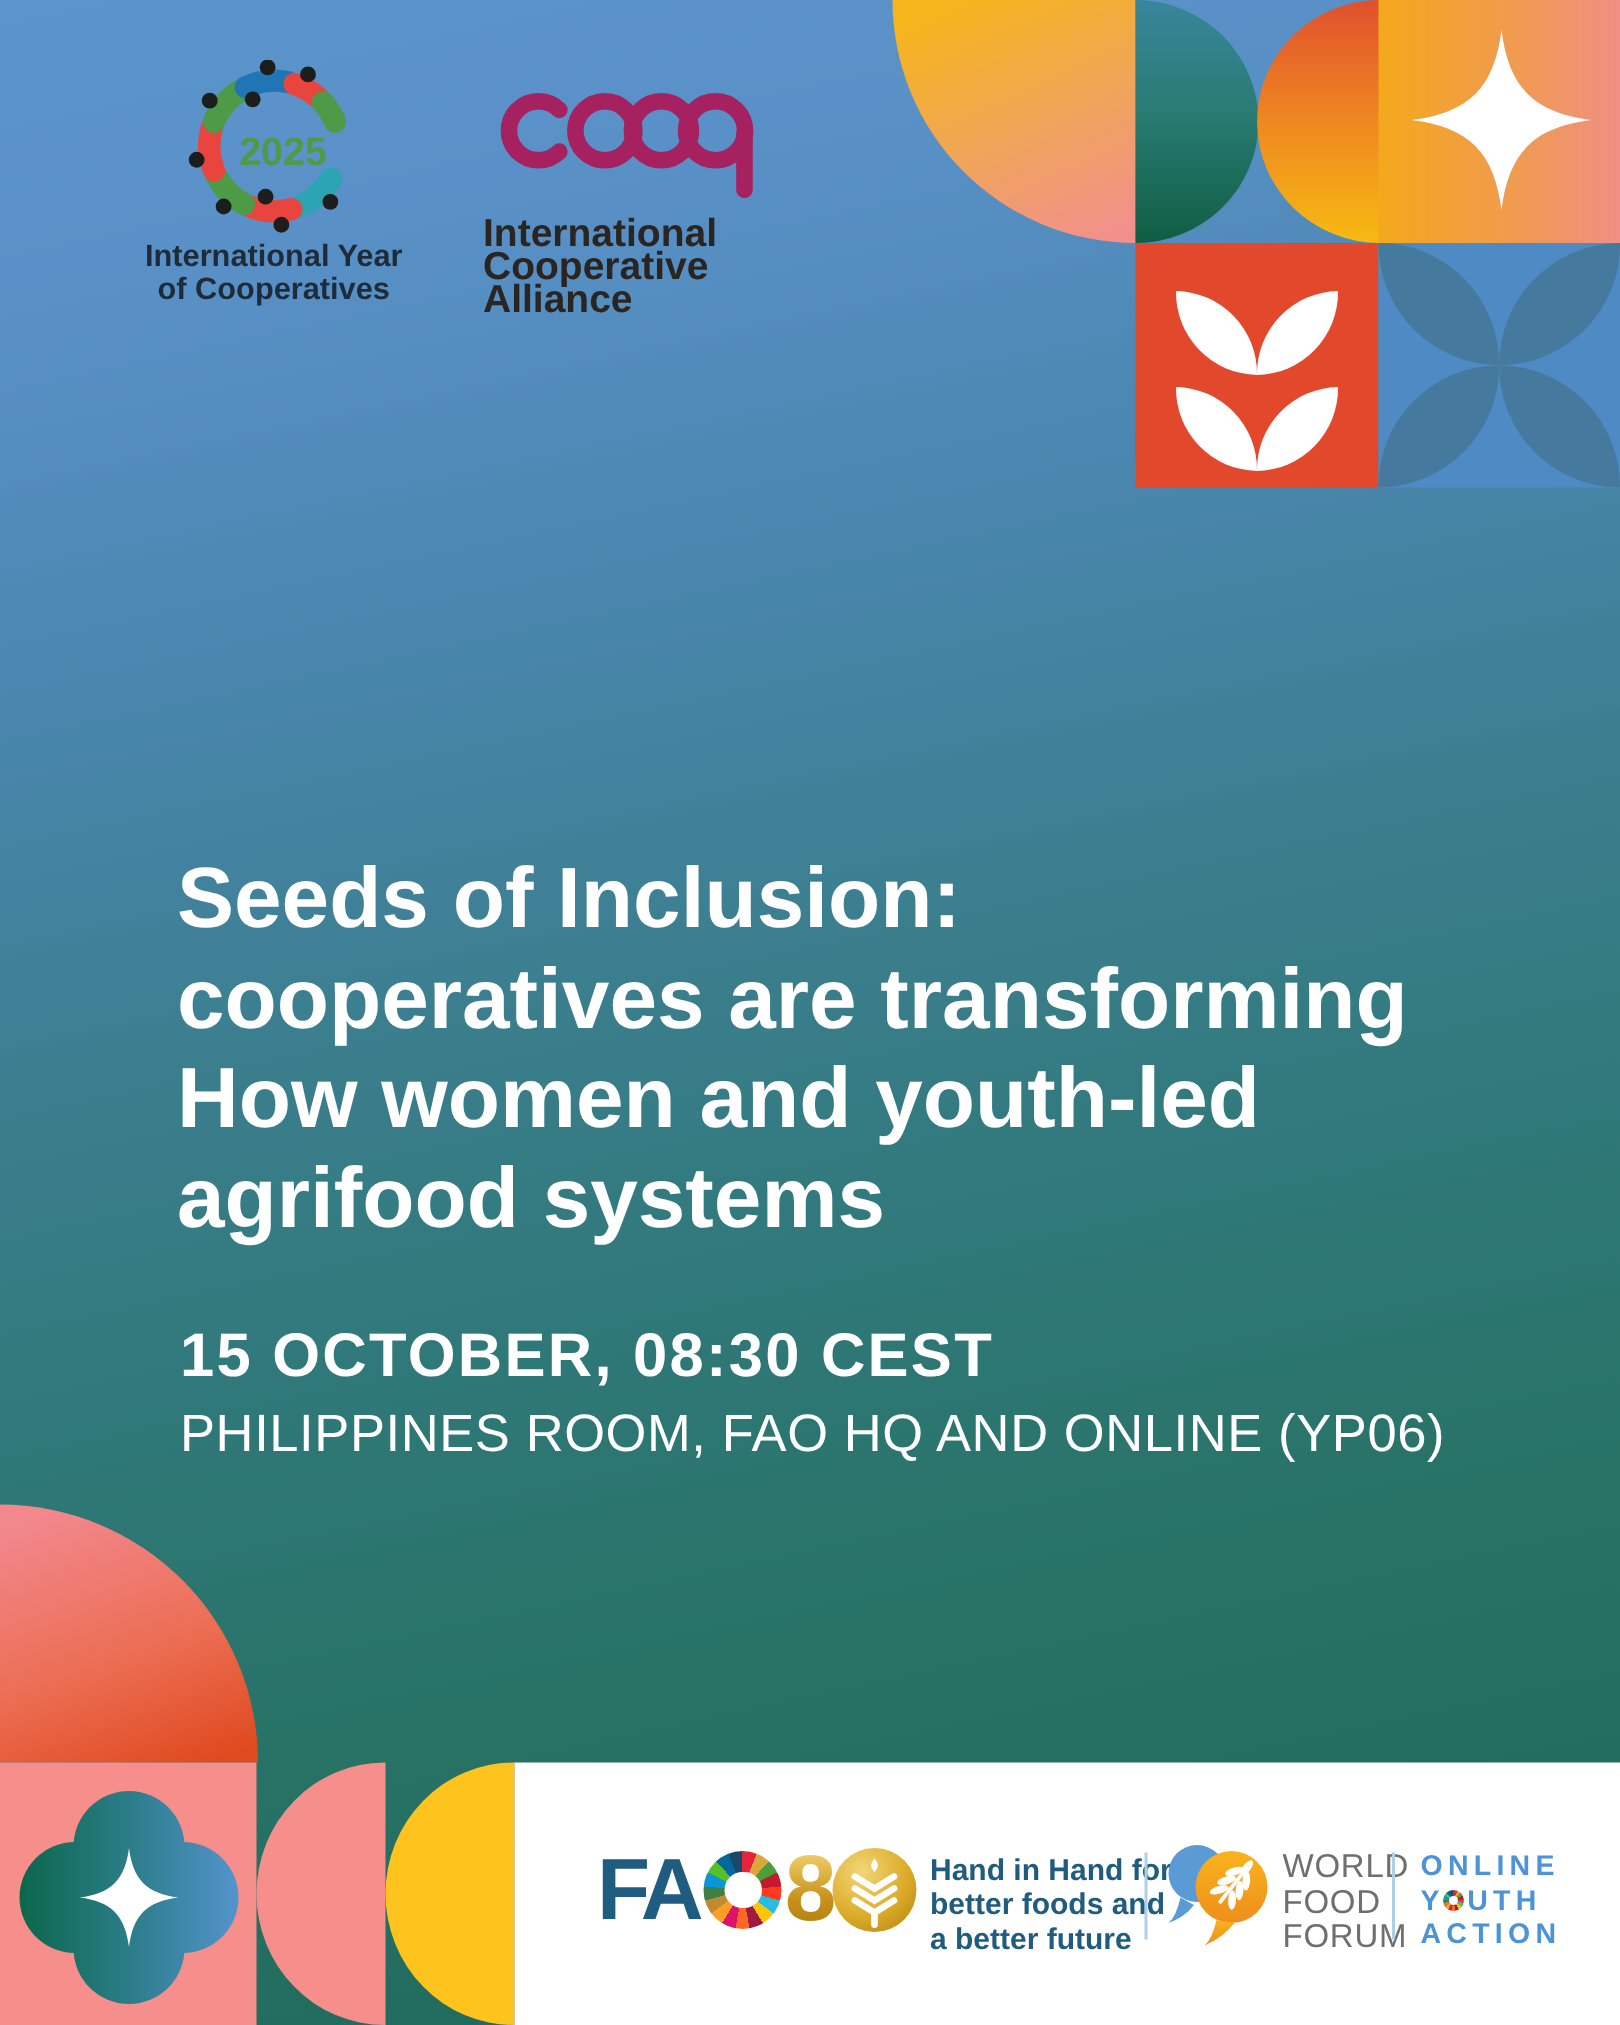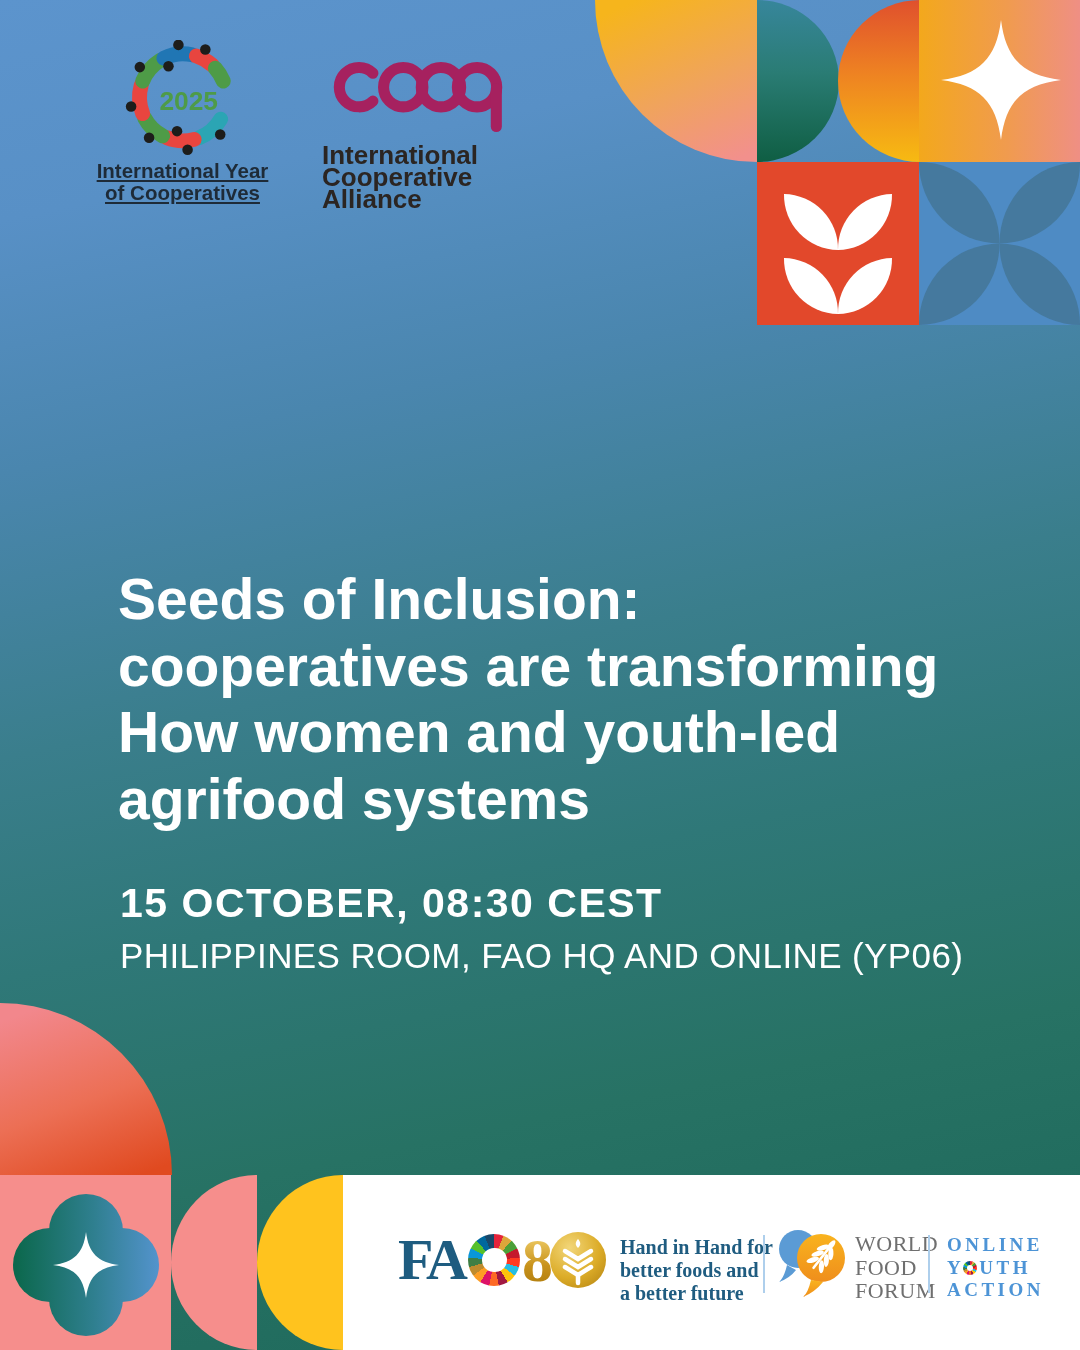--- a/index.html
+++ b/index.html
@@ -20,41 +20,41 @@
       background:linear-gradient(90deg,#F3A81C 0%,#F09B4F 55%,#EF8F84 100%);}
   .leaf-square{left:757px;top:162px;width:162px;height:163px;background:#E2482B;}
   .petal-square{left:919px;top:162px;width:161px;height:163px;background:#4E8BC4;}
   
   .q2{left:0;top:1003px;width:172px;height:172px;border-top-right-radius:100%;
       background:linear-gradient(160deg,#F2878C 8%,#EC6F55 55%,#E04A20 95%);}
   .salmon-square{left:0;top:1175px;width:171px;height:175px;background:#F68E8C;}
   .half-pink{left:171px;top:1175px;width:86px;height:175px;border-radius:86px 0 0 86px/88px 0 0 88px;background:#F68E8C;}
   .half-yellow{left:257px;top:1175px;width:86px;height:175px;border-radius:86px 0 0 86px/88px 0 0 88px;background:#FFC31E;}
   
-  .footer-bar{left:343px;top:1175px;width:737px;height:175px;background:#FFFFFF;font-family:Liberation Serif, serif;}
+  .footer-bar{left:343px;top:1175px;width:737px;height:175px;background:#FFFFFF;}
   .fao-logo{position:absolute;left:55px;top:54px;display:flex;align-items:center;height:62px;}
   .fao-fa{font-size:58px;font-weight:700;color:#1E5C80;letter-spacing:-3px;line-height:58px;}
   .sdg-wheel{position:relative;width:52px;height:52px;border-radius:50%;margin-left:3px;
       background:conic-gradient(#E5243B 0 5.9%,#DDA63A 0 11.8%,#4C9F38 0 17.6%,#C5192D 0 23.5%,#FF3A21 0 29.4%,#26BDE2 0 35.3%,#FCC30B 0 41.2%,#A21942 0 47.1%,#FD6925 0 52.9%,#DD1367 0 58.8%,#FD9D24 0 64.7%,#BF8B2E 0 70.6%,#3F7E44 0 76.5%,#0A97D9 0 82.4%,#56C02B 0 88.2%,#00689D 0 94.1%,#19486A 0 100%);}
   .sdg-wheel::after{content:"";position:absolute;inset:26%;border-radius:50%;background:#fff;}
   .fao-eight{font-size:62px;font-weight:800;margin-left:2px;line-height:58px;
       background:linear-gradient(180deg,#EECB66 10%,#C8921B 60%,#AE7B0E 100%);
       -webkit-background-clip:text;background-clip:text;color:transparent;}
   .fao-disc{position:relative;width:56px;height:56px;border-radius:50%;margin-left:-3px;
       background:radial-gradient(circle at 35% 28%,#F2D679 0%,#DCAC28 55%,#B07F10 100%);}
   .hand-text{position:absolute;left:277px;top:61px;font-size:20px;line-height:23px;font-weight:700;color:#1F5C80;}
   .bar-divider{position:absolute;top:60px;width:2px;height:58px;background:#AECFEC;}
   .wff-text{position:absolute;left:512px;top:57px;font-size:22px;line-height:23.5px;font-weight:400;color:#6F6F6F;letter-spacing:0.5px;}
   .gya-text{position:absolute;left:604px;top:59px;font-size:19px;line-height:22.5px;font-weight:700;color:#4D94D6;letter-spacing:3.5px;}
   .mini-wheel{display:inline-block;width:14px;height:14px;border-radius:50%;vertical-align:-1px;position:relative;margin:0 2px 0 -1px;
       background:conic-gradient(#E5243B 0 5.9%,#DDA63A 0 11.8%,#4C9F38 0 17.6%,#C5192D 0 23.5%,#FF3A21 0 29.4%,#26BDE2 0 35.3%,#FCC30B 0 41.2%,#A21942 0 47.1%,#FD6925 0 52.9%,#DD1367 0 58.8%,#FD9D24 0 64.7%,#BF8B2E 0 70.6%,#3F7E44 0 76.5%,#0A97D9 0 82.4%,#56C02B 0 88.2%,#00689D 0 94.1%,#19486A 0 100%);}
   .mini-wheel::after{content:"";position:absolute;inset:4px;border-radius:50%;background:#fff;}
   
   .iyc-block{left:85px;top:40px;width:195px;text-align:center;}
-  .iyc-caption{margin-top:3px;font-size:20.5px;line-height:22px;font-weight:700;color:#1E2B38;text-decoration:underline;}
+  .iyc-caption{margin-top:3px;font-size:20.5px;line-height:22px;font-weight:700;color:#1E2B38;}
   .coop-block{left:322px;top:56px;width:220px;text-align:left;}
   .coop-caption{margin-top:6px;font-size:26px;line-height:22px;font-weight:700;color:#2B2522;}
   
   .kicker{left:120px;top:370px;font-size:34px;line-height:45px;font-weight:400;color:#fff;letter-spacing:0.5px;}
   .title{left:118px;top:566px;width:930px;font-size:57px;line-height:66.5px;font-weight:700;color:#fff;letter-spacing:0px;}
   .datetime{left:120px;top:880px;font-size:41px;font-weight:700;color:#fff;letter-spacing:1.5px;}
   .location{left:120px;top:936px;font-size:35px;font-weight:400;color:#fff;letter-spacing:0.4px;}
   svg{display:block;}
 </style>
 </head>

